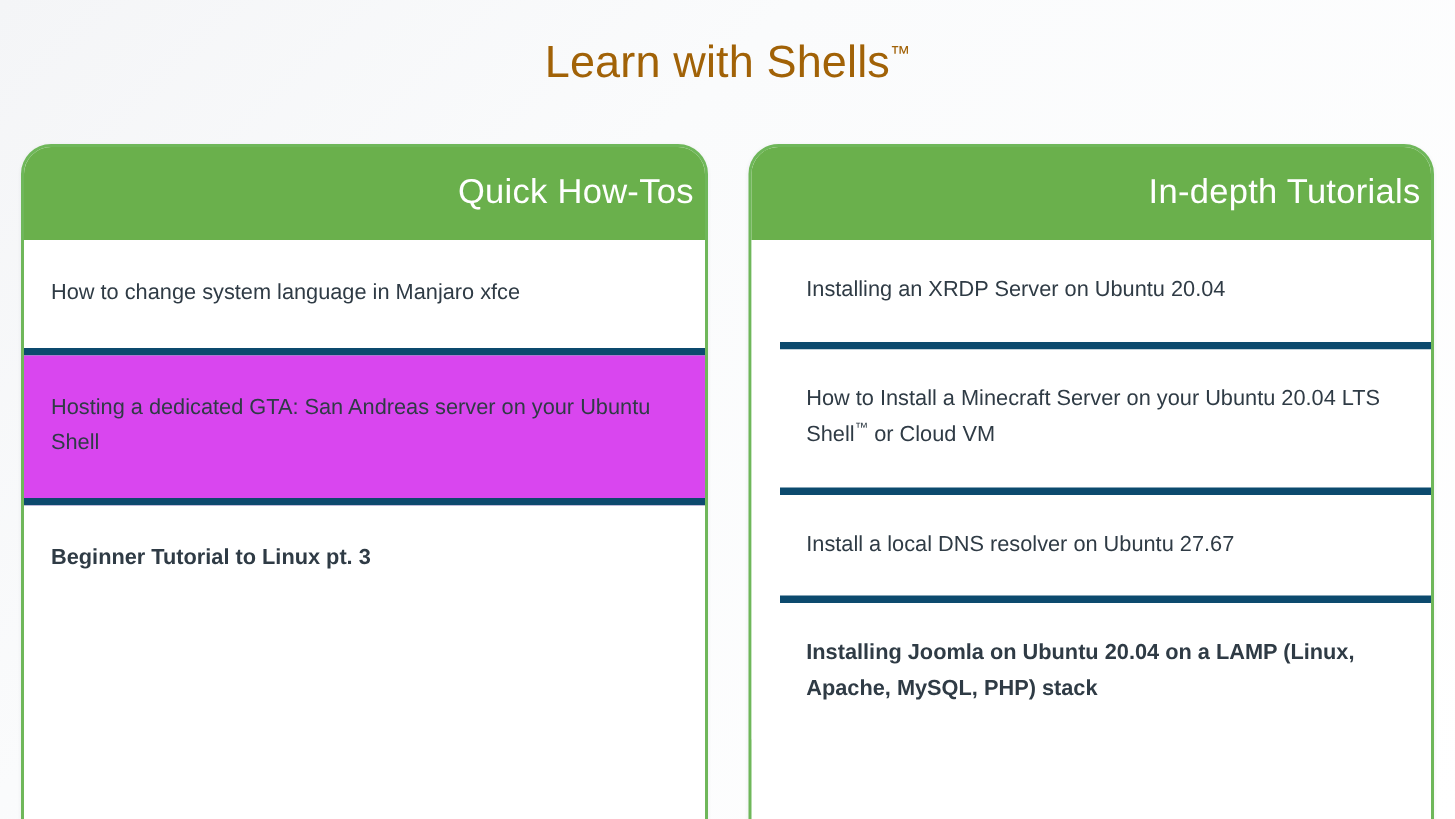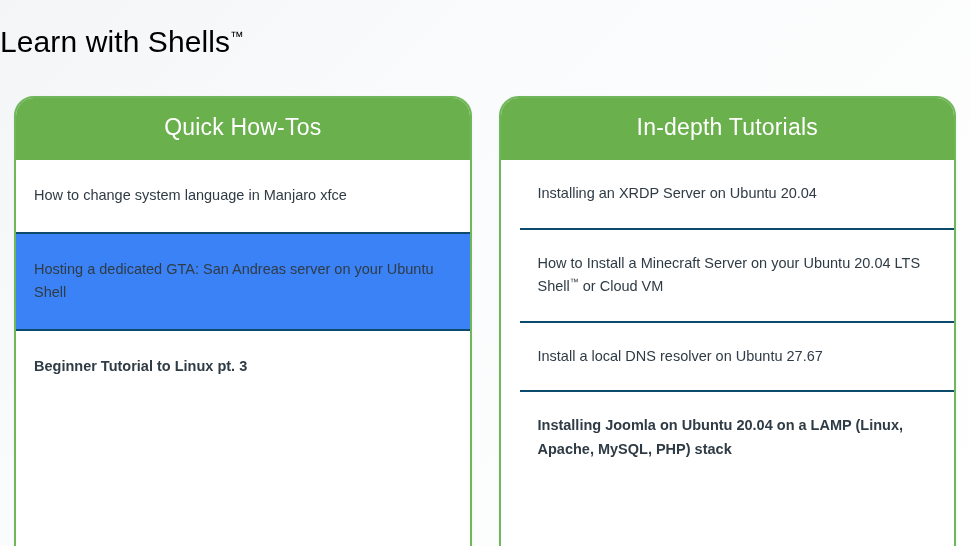--- a/index.html
+++ b/index.html
@@ -13,25 +13,25 @@
   body {
     font-family: "Liberation Sans", sans-serif;
     background: linear-gradient(135deg, #f4f5f7 0%, #fafbfc 35%, #ffffff 100%);
     color: #2c3a47;
     position: relative;
   }
 
   
   .page-title {
     width: 100%;
-    text-align: left;
+    text-align: center;
     font-size: 30px;
     font-weight: 400;
     letter-spacing: 0.1px;
-    color: #000000;
+    color: #a16207;
     padding-top: 24px;
     line-height: 1.2;
     white-space: nowrap;
   }
   .page-title .tm {
     font-size: 0.45em;
     vertical-align: super;
     letter-spacing: 0;
   }
 
@@ -53,45 +53,45 @@
     border-radius: 20px 20px 6px 6px;
     overflow: hidden;
     box-shadow: 0 1px 3px rgba(30,40,60,0.07);
     
     height: 470px;
   }
 
   .card-header {
     background: #6ab04c;
     color: #ffffff;
-    text-align: center;
+    text-align: right;
     font-size: 23px;
     font-weight: 400;
     letter-spacing: 0.2px;
     padding: 17px 8px 20px;
     line-height: 1.15;
     border-radius: 17px 17px 0 0;
     margin: -1px -1px 0 -1px;
   }
 
   .card-body {
     background: #ffffff;
   }
 
   .list-item {
     font-size: 14.5px;
     line-height: 1.62;
     color: #2f3b45;
     padding: 22px 16px 22px 18px;
-    border-bottom: 2px solid #0c4a6e;
+    border-bottom: 5px solid #0c4a6e;
     background: #ffffff;
     cursor: pointer;
   }
   .list-item.alt {
-    background: #3b82f6;
+    background: #d946ef;
   }
   .list-item:last-child {
     border-bottom: none;
     font-weight: bold;
   }
   .list-item .tm {
     font-size: 0.62em;
     vertical-align: super;
   }
 

